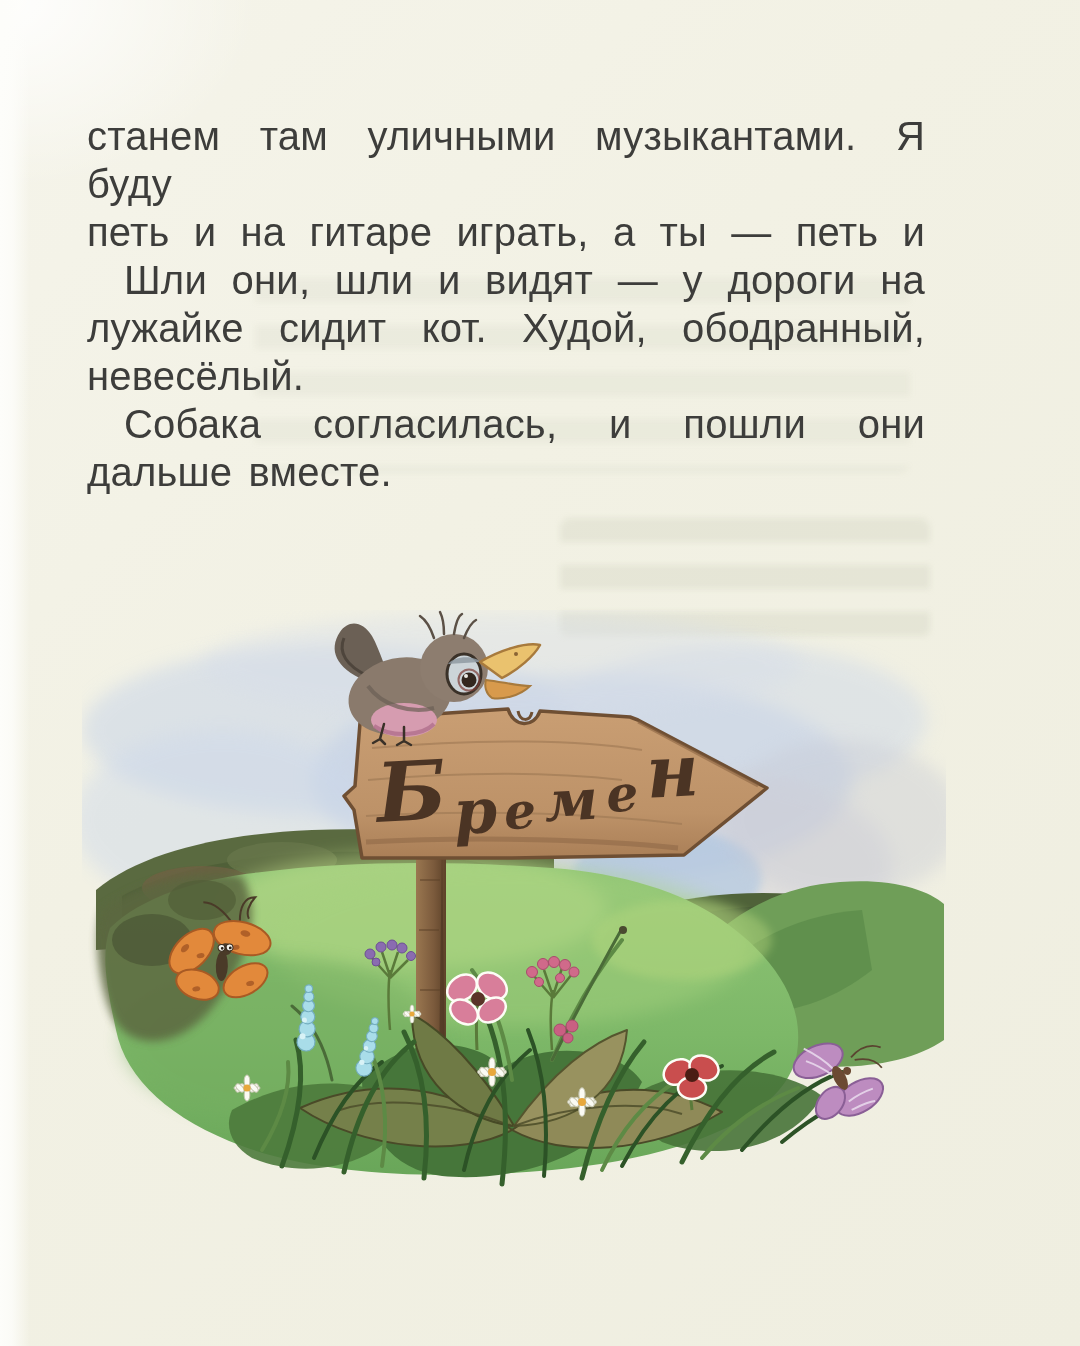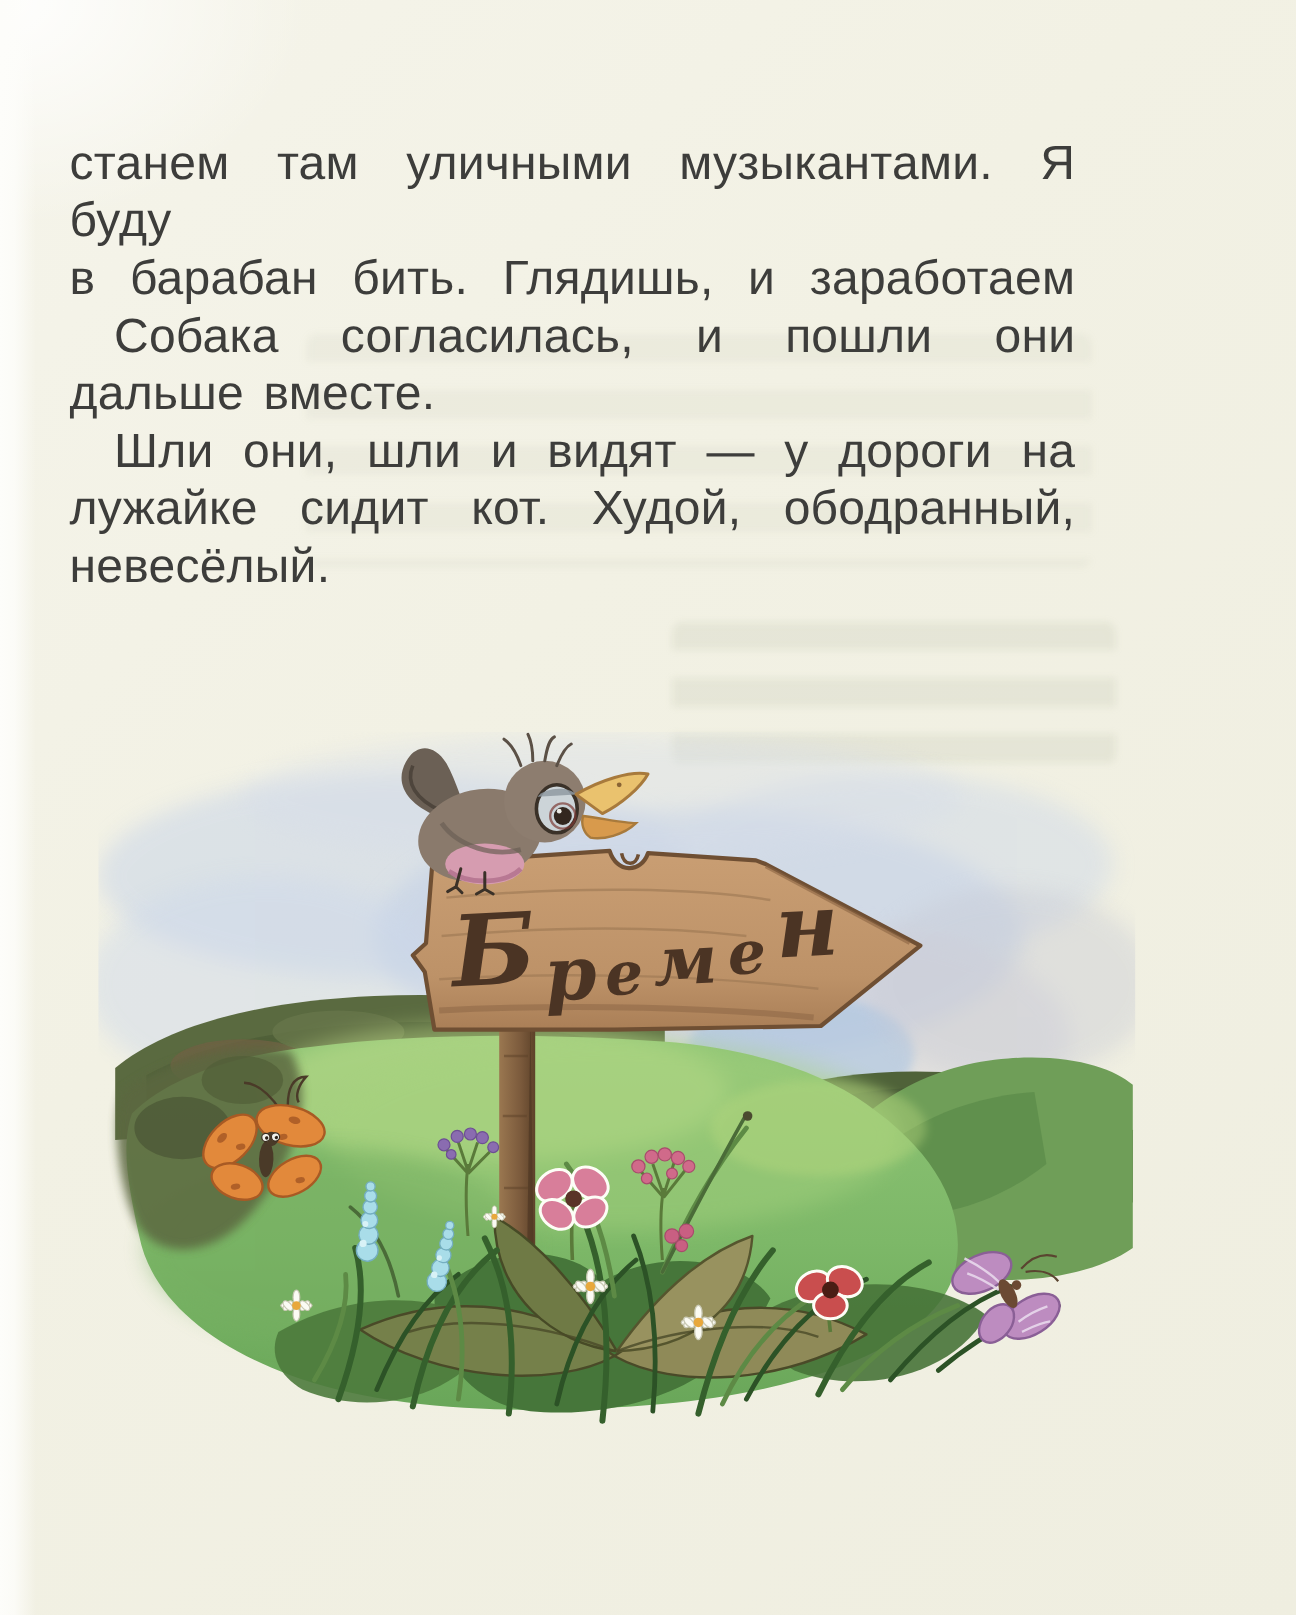--- a/index.html
+++ b/index.html
@@ -16,21 +16,21 @@
     position:absolute;left:0;top:0;width:30px;height:100%;
     background:linear-gradient(90deg,#fdfdfa 0%,rgba(253,253,250,.85) 40%,rgba(253,253,250,0) 100%);
     pointer-events:none;
   }
   .corner-glow{
     position:absolute;left:0;top:0;width:260px;height:190px;
     background:radial-gradient(ellipse at 0% 0%,rgba(255,255,255,.95) 0%,rgba(255,255,255,0) 70%);
     pointer-events:none;
   }
   .story{
-    position:absolute;left:58px;top:112px;width:838px;
+    position:absolute;left:87px;top:112px;width:838px;
     font-size:40px;line-height:48px;color:var(--ink,#3d3d3b);
     word-spacing:5px;letter-spacing:.2px;
   }
   .para{margin:0;}
   .line{white-space:nowrap;}
   .line.j{white-space:normal;text-align:justify;text-align-last:justify;}
   .line.ind{padding-left:37px;}
   .bleed{position:absolute;filter:blur(3px);pointer-events:none;border-radius:10px;}
   .bleed.b1{left:560px;top:518px;width:370px;height:120px;
     background:repeating-linear-gradient(180deg,rgba(148,158,126,.12) 0 24px,rgba(0,0,0,0) 24px 47px);}
@@ -48,30 +48,30 @@
 <div class="page">
   <div class="corner-glow"></div>
   <div class="edge-left"></div>
 
   <div class="bleed b2"></div>
   <div class="bleed b1"></div>
 
   <div class="story">
       <div class="para">
         <div class="line j">станем там уличными музыкантами. Я буду</div>
-        <div class="line j">в барабан бить. Глядишь, и заработаем</div>
-      </div>
-      <div class="para">
-        <div class="line j ind">Собака согласилась, и пошли они</div>
-        <div class="line">дальше вместе.</div>
+        <div class="line j">петь и на гитаре играть, а ты — петь и</div>
       </div>
       <div class="para">
         <div class="line j ind">Шли они, шли и видят — у дороги на</div>
         <div class="line j">лужайке сидит кот. Худой, ободранный,</div>
         <div class="line">невесёлый.</div>
+      </div>
+      <div class="para">
+        <div class="line j ind">Собака согласилась, и пошли они</div>
+        <div class="line">дальше вместе.</div>
       </div>
     </div>
 
   <svg class="illustration" viewBox="0 0 864 586" xmlns="http://www.w3.org/2000/svg">
     <defs>
       <filter id="soft" x="-40%" y="-40%" width="180%" height="180%">
           <feGaussianBlur stdDeviation="9"></feGaussianBlur>
         </filter>
       <filter id="soft2" x="-40%" y="-40%" width="180%" height="180%">
           <feGaussianBlur stdDeviation="4"></feGaussianBlur>

